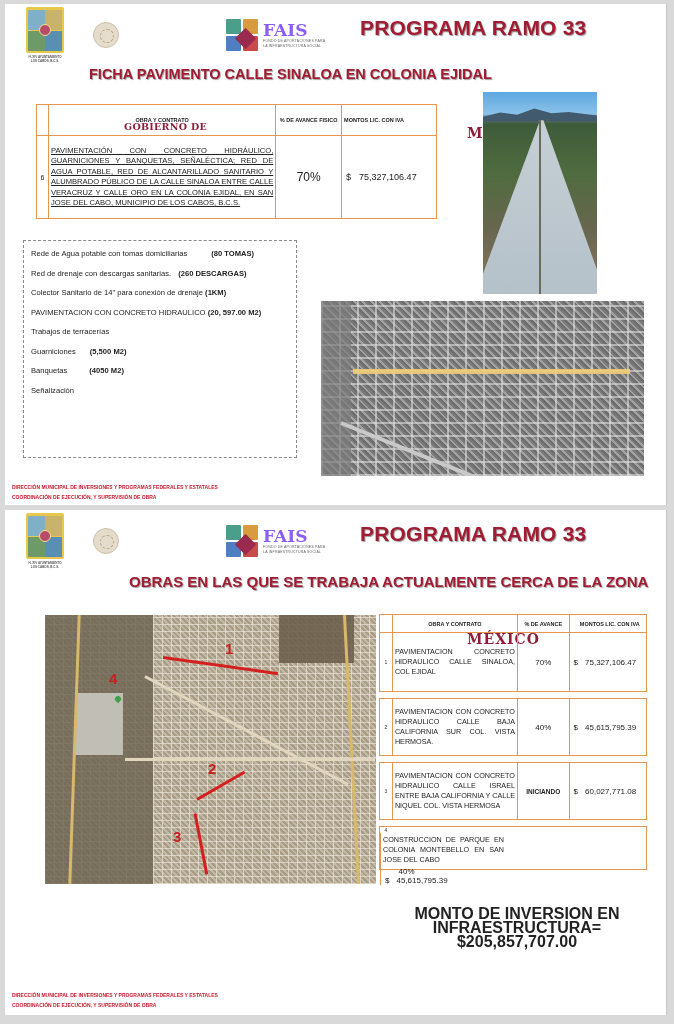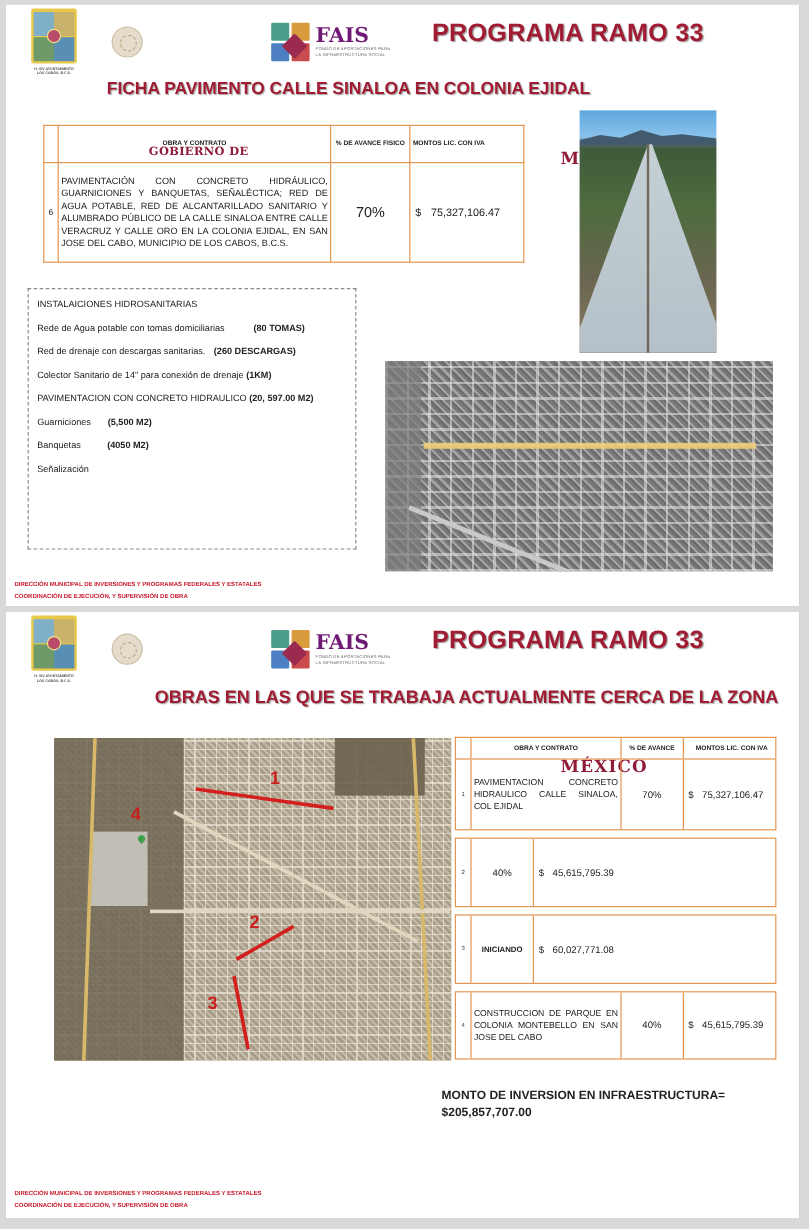--- a/index.html
+++ b/index.html
@@ -44,21 +44,21 @@
   .logo-gob .t2 { font-size: 14px; line-height: 14px; letter-spacing: 1px; }
 
   .logo-fais { position: absolute; left: 221px; top: 15px; display: flex; align-items: center; }
   .logo-fais .grid { width: 32px; height: 32px; position: relative; margin-right: 5px; }
   .logo-fais .grid span { position: absolute; width: 15px; height: 15px; border-radius: 1px; }
   .logo-fais .g1 { left: 0; top: 0; background: #4a9e8a; }
   .logo-fais .g2 { left: 17px; top: 0; background: #d89b3e; }
   .logo-fais .g3 { left: 0; top: 17px; background: #4d7fc2; }
   .logo-fais .g4 { left: 17px; top: 17px; background: #c94b4b; }
   .logo-fais .heart { position: absolute; left: 12px; top: 12px; width: 8px; height: 8px; background: #9a2a4e; transform: rotate(45deg); }
-  .logo-fais .name { font-family: "DejaVu Serif", serif; font-size: 17px; color: #701a75; font-weight: bold; line-height: 17px; }
+  .logo-fais .name { font-family: "DejaVu Serif", serif; font-size: 17px; color: #8b5cf6; font-weight: bold; line-height: 17px; }
   .logo-fais .sub { font-size: 3.5px; color: #666; line-height: 4.5px; letter-spacing: 0.2px; }
 
   .program-title {
     position: absolute; left: 355px; top: 12px; font-size: 21px; font-weight: bold;
     color: #a11c32; text-shadow: 1px 1px 1px #9a9a9a; letter-spacing: 0.2px;
   }
   .sheet-title {
     position: absolute; font-size: 14.5px; font-weight: bold; color: #a11c32;
     text-shadow: 1px 1px 1px #a0a0a0; white-space: nowrap;
   }
@@ -66,21 +66,21 @@
   #page2 .sheet-title { left: 124px; top: 63px; font-size: 15px; }
 
   
   .t1 {
     position: absolute; left: 31px; top: 100px; width: 401px; border-collapse: collapse;
   }
   .t1 td, .t1 th { border: 1px solid #e6964f; }
   .t1 th { font-size: 5.5px; font-weight: bold; color: #222; height: 31px; line-height: 7px; }
   .t1 td { font-size: 8px; color: #222; vertical-align: middle; }
   .t1 .num { width: 12px; text-align: center; font-size: 7px; }
-  .t1 .desc { width: 228px; text-align: justify; text-align-last: left; padding: 4px 2px; line-height: 10.5px; font-size: 7.6px; height: 83px; }
+  .t1 .desc { width: 228px; text-align: justify; text-align-last: left; padding: 4px 2px; line-height: 10.5px; font-size: 7.6px; height: 83px; text-decoration: underline; }
   .t1 .pct { width: 66px; text-align: center; font-size: 12px; }
   .t1 .amt { width: 95px; padding-left: 4px; font-size: 9px; }
   .t1 .amt span.cur { margin-right: 8px; }
 
   
   .dotted {
     position: absolute; left: 18px; top: 236px; width: 274px; height: 218px;
     border: 1px dashed #8a8a8a; padding: 3px 7px;
   }
   .dotted .line { font-size: 7.6px; color: #222; height: 19.5px; line-height: 19px; white-space: nowrap; }
@@ -166,24 +166,24 @@
   .t2 .d { width: 126px; padding: 2px 2px; font-size: 7.2px; line-height: 10px; color: #222; text-align: justify; text-align-last: left; }
   .t2 .p { width: 52px; justify-content: center; font-size: 8px; color: #222; }
   .t2 .p.bold { font-weight: bold; font-size: 6.5px; }
   .t2 .a { width: 78px; padding-left: 4px; font-size: 8px; color: #222; }
   .t2 .a .cur { margin-right: 7px; }
   .t2 .head .c { font-size: 5.5px; font-weight: bold; height: 17px; justify-content: center; color: #222; }
   .t2 .head .d { text-align: center; text-align-last: center; justify-content: center; }
   .t2 .r1 { height: 60px; }
   .t2 .r2 { height: 58px; }
   .t2 .r3 { height: 58px; }
-  .t2 .r4 { height: 57px; }
+  .t2 .r4 { height: 44px; flex-direction: column; }
 
   .total {
-    position: absolute; left: 363px; top: 397px; font-size: 10px; font-weight: bold; color: #222; line-height: 14px;
+    position: absolute; left: 363px; top: 397px; font-size: 16px; font-weight: bold; color: #222; line-height: 14px; text-align: center;
   }
 </style>
 </head>
 <body>
 
 <div class="page" id="page1">
   <div class="logo-ayto">
     <div class="badge">
       <span class="q q1"></span>
         <span class="q q2"></span>
@@ -231,25 +231,25 @@
     <tr>
       <td class="num">6</td>
       <td class="desc">PAVIMENTACIÓN CON CONCRETO HIDRÁULICO, GUARNICIONES Y BANQUETAS, SEÑALÉCTICA; RED DE AGUA POTABLE, RED DE ALCANTARILLADO SANITARIO Y ALUMBRADO PÚBLICO DE LA CALLE SINALOA ENTRE CALLE VERACRUZ Y CALLE ORO EN LA COLONIA EJIDAL, EN SAN JOSE DEL CABO, MUNICIPIO DE LOS CABOS, B.C.S.</td>
       <td class="pct">70%</td>
       <td class="amt"><span class="cur">$</span><span>75,327,106.47</span></td>
     </tr>
   </tbody>
     </table>
 
   <div class="dotted">
-    <div class="line"><span>INSTALAICIONES HIDROSANITARIAS</span></div>
     <div class="line"><span>Rede de Agua potable con tomas domiciliarias</span><span class="gap" style="width:24px"></span><b>(80 TOMAS)</b></div>
     <div class="line"><span>Red de drenaje con descargas sanitarias.</span><span class="gap" style="width:7px"></span><b>(260 DESCARGAS)</b></div>
     <div class="line"><span>Colector Sanitario de 14" para conexión de drenaje</span> <b>(1KM)</b></div>
     <div class="line"><span>PAVIMENTACION CON CONCRETO HIDRAULICO</span> <b>(20, 597.00 M2)</b></div>
+    <div class="line"><span>Trabajos de terracerías</span></div>
     <div class="line"><span>Guarniciones</span><span class="gap" style="width:14px"></span><b>(5,500 M2)</b></div>
     <div class="line"><span>Banquetas</span><span class="gap" style="width:22px"></span><b>(4050 M2)</b></div>
     <div class="line"><span>Señalización</span></div>
   </div>
 
   <div class="photo-road" title="Calle Sinaloa pavimentada, vista aérea">
     <div class="mtn"></div>
     <div class="road"></div>
     <div class="median"></div>
   </div>
@@ -333,28 +333,30 @@
       <div class="c n">1</div>
       <div class="c d">PAVIMENTACION CONCRETO HIDRAULICO CALLE SINALOA, COL EJIDAL</div>
       <div class="c p">70%</div>
       <div class="c a">
           <span class="cur">$</span>
           <span>75,327,106.47</span>
         </div>
     </div>
     <div class="row r2">
       <div class="c n">2</div>
+      <div class="c d">PAVIMENTACION CON CONCRETO HIDRAULICO CALLE BAJA CALIFORNIA SUR COL. VISTA HERMOSA.</div>
       <div class="c p">40%</div>
       <div class="c a">
           <span class="cur">$</span>
           <span>45,615,795.39</span>
         </div>
     </div>
     <div class="row r3">
       <div class="c n">3</div>
+      <div class="c d">PAVIMENTACION CON CONCRETO HIDRAULICO CALLE ISRAEL ENTRE BAJA CALIFORNIA Y CALLE NIQUEL COL. VISTA HERMOSA</div>
       <div class="c p bold">INICIANDO</div>
       <div class="c a">
           <span class="cur">$</span>
           <span>60,027,771.08</span>
         </div>
     </div>
     <div class="row r4">
       <div class="c n">4</div>
       <div class="c d">CONSTRUCCION DE PARQUE EN COLONIA MONTEBELLO EN SAN JOSE DEL CABO</div>
       <div class="c p">40%</div>

